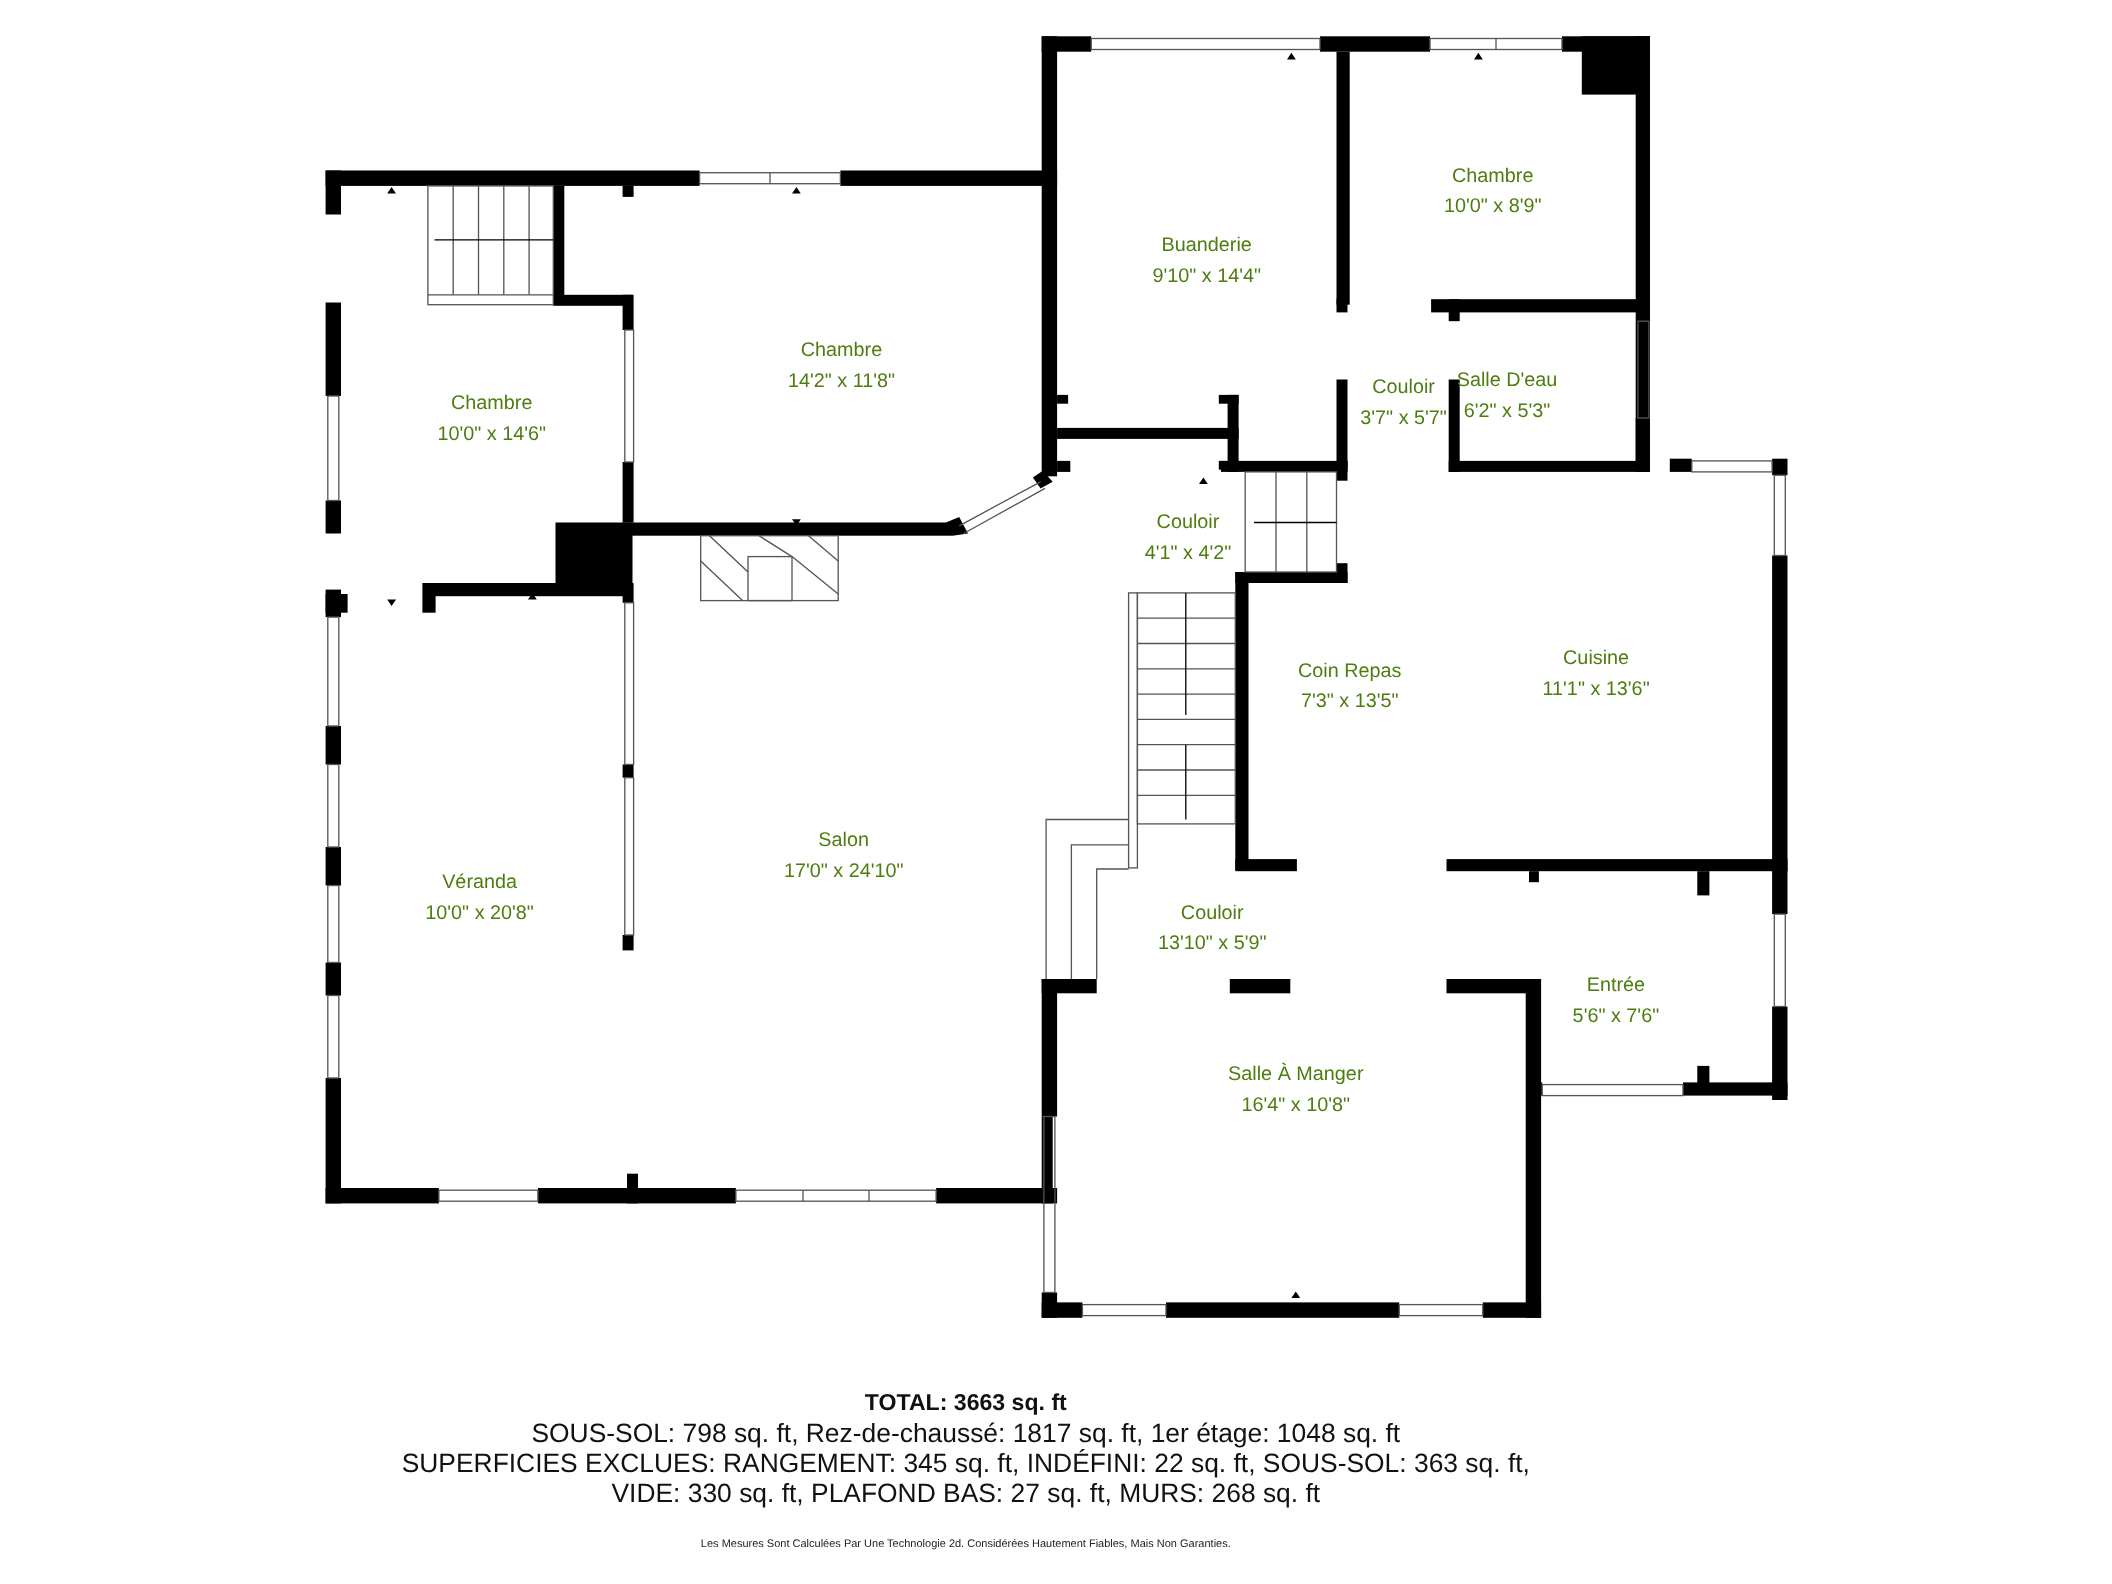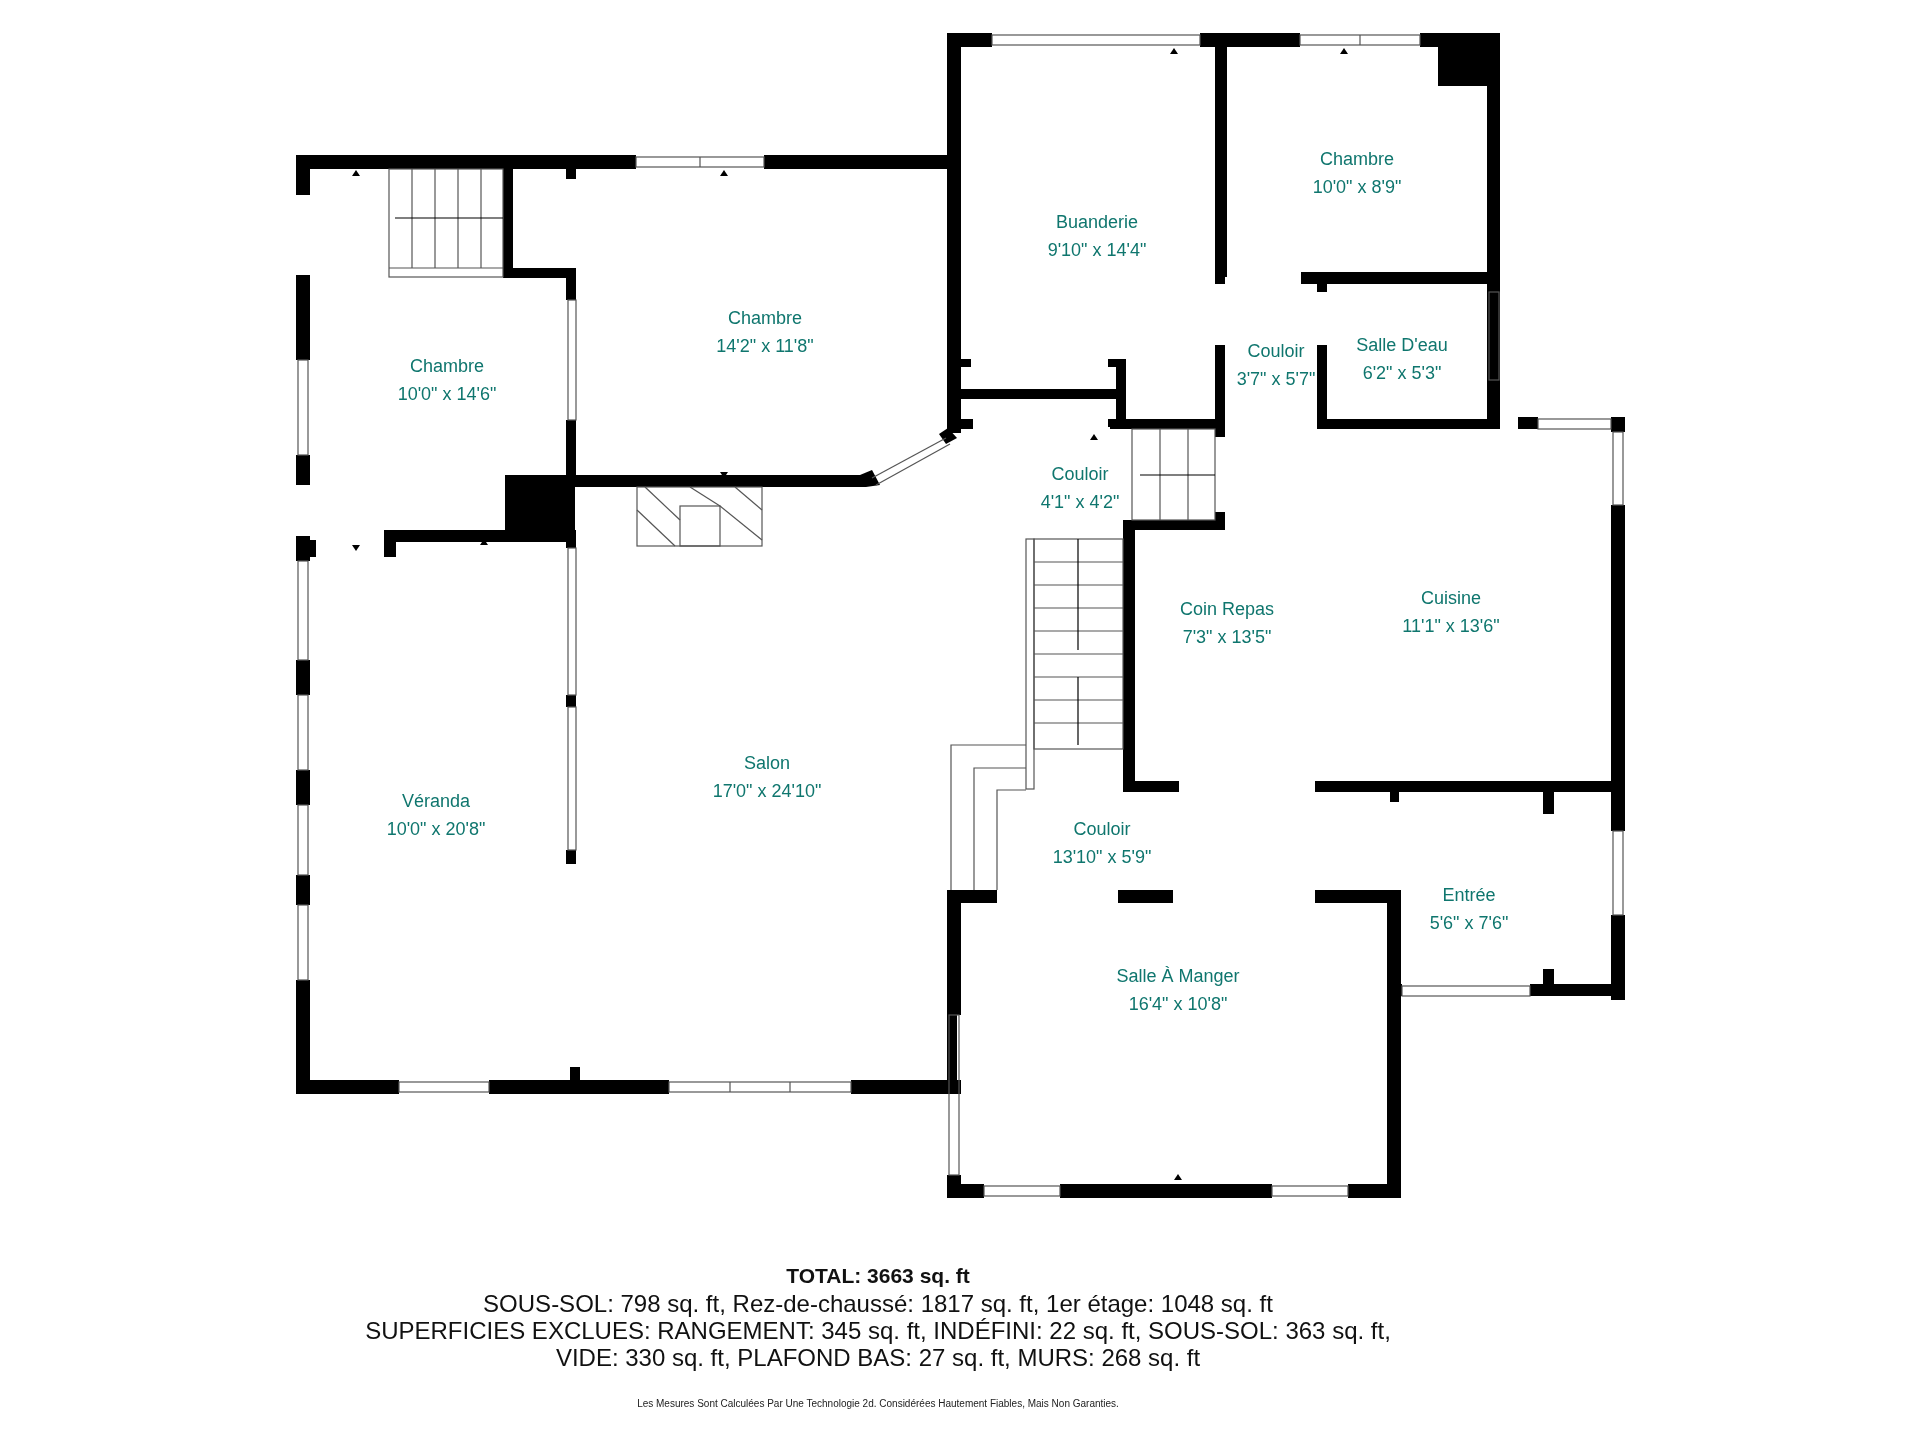--- a/index.html
+++ b/index.html
@@ -1,18 +1,18 @@
 <!DOCTYPE html>
 <html><head>
 <meta charset="utf-8">
 <style>
   html, body { margin: 0; padding: 0; background: #ffffff; }
   body { width: 1920px; height: 1440px; position: relative; overflow: hidden; font-family: "Liberation Sans", "DejaVu Sans", sans-serif; color: #111; }
   #plan { position: absolute; left: 0; top: 0; width: 1920px; height: 1440px; }
-  .room-label { position: absolute; transform: translateX(-50%); text-align: center; white-space: nowrap; font-size: 18px; line-height: 28px; color: #0f766e; }
+  .room-label { position: absolute; transform: translateX(-50%); text-align: center; white-space: nowrap; font-size: 18px; line-height: 28px; color: #4d7c0f; }
   .room-label .name, .room-label .dims { display: block; }
   #footer { position: absolute; left: 0; width: 1756px; top: 1262px; text-align: center; }
   #footer .total { font-weight: bold; font-size: 21px; line-height: 28px; display:block; }
   #footer .line { font-size: 24px; line-height: 27px; display:block; }
   #footer .disclaimer { font-size: 10px; line-height: 14px; display:block; margin-top: 26px; color: #222; }
 </style>
 </head>
 <body>
 
 <div id="plan">
@@ -205,21 +205,21 @@
         <span class="dims">14'2" x 11'8"</span>
       </div>
       <div class="room-label" style="left: 1097px; top: 208px;">
         <span class="name">Buanderie</span>
         <span class="dims">9'10" x 14'4"</span>
       </div>
       <div class="room-label" style="left: 1357px; top: 145px;">
         <span class="name">Chambre</span>
         <span class="dims">10'0" x 8'9"</span>
       </div>
-      <div class="room-label" style="left: 1402px; top: 331px;">
+      <div class="room-label" style="left: 1370px; top: 331px;">
         <span class="name">Salle D'eau</span>
         <span class="dims">6'2" x 5'3"</span>
       </div>
       <div class="room-label" style="left: 1276px; top: 337px;">
         <span class="name">Couloir</span>
         <span class="dims">3'7" x 5'7"</span>
       </div>
       <div class="room-label" style="left: 1080px; top: 460px;">
         <span class="name">Couloir</span>
         <span class="dims">4'1" x 4'2"</span>

